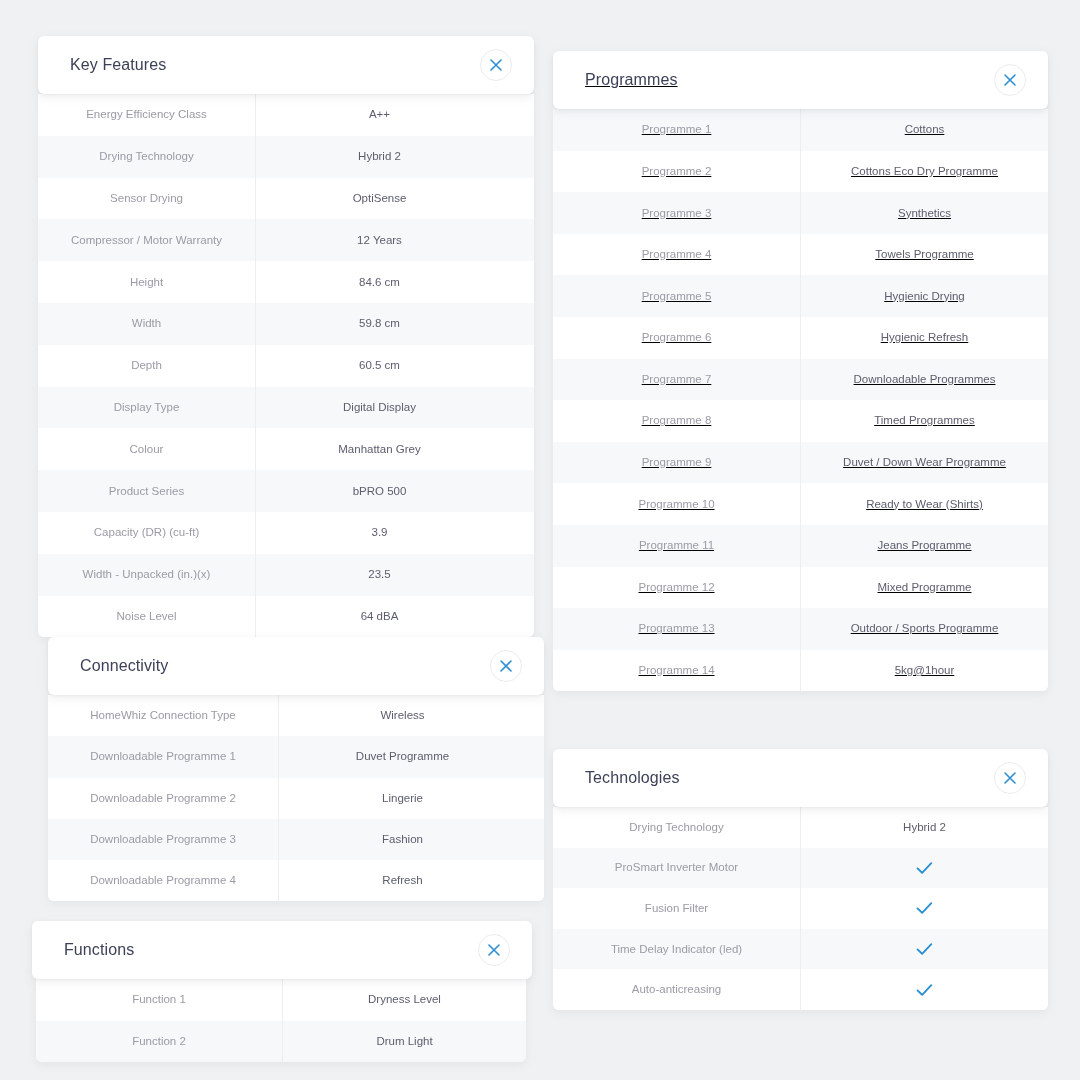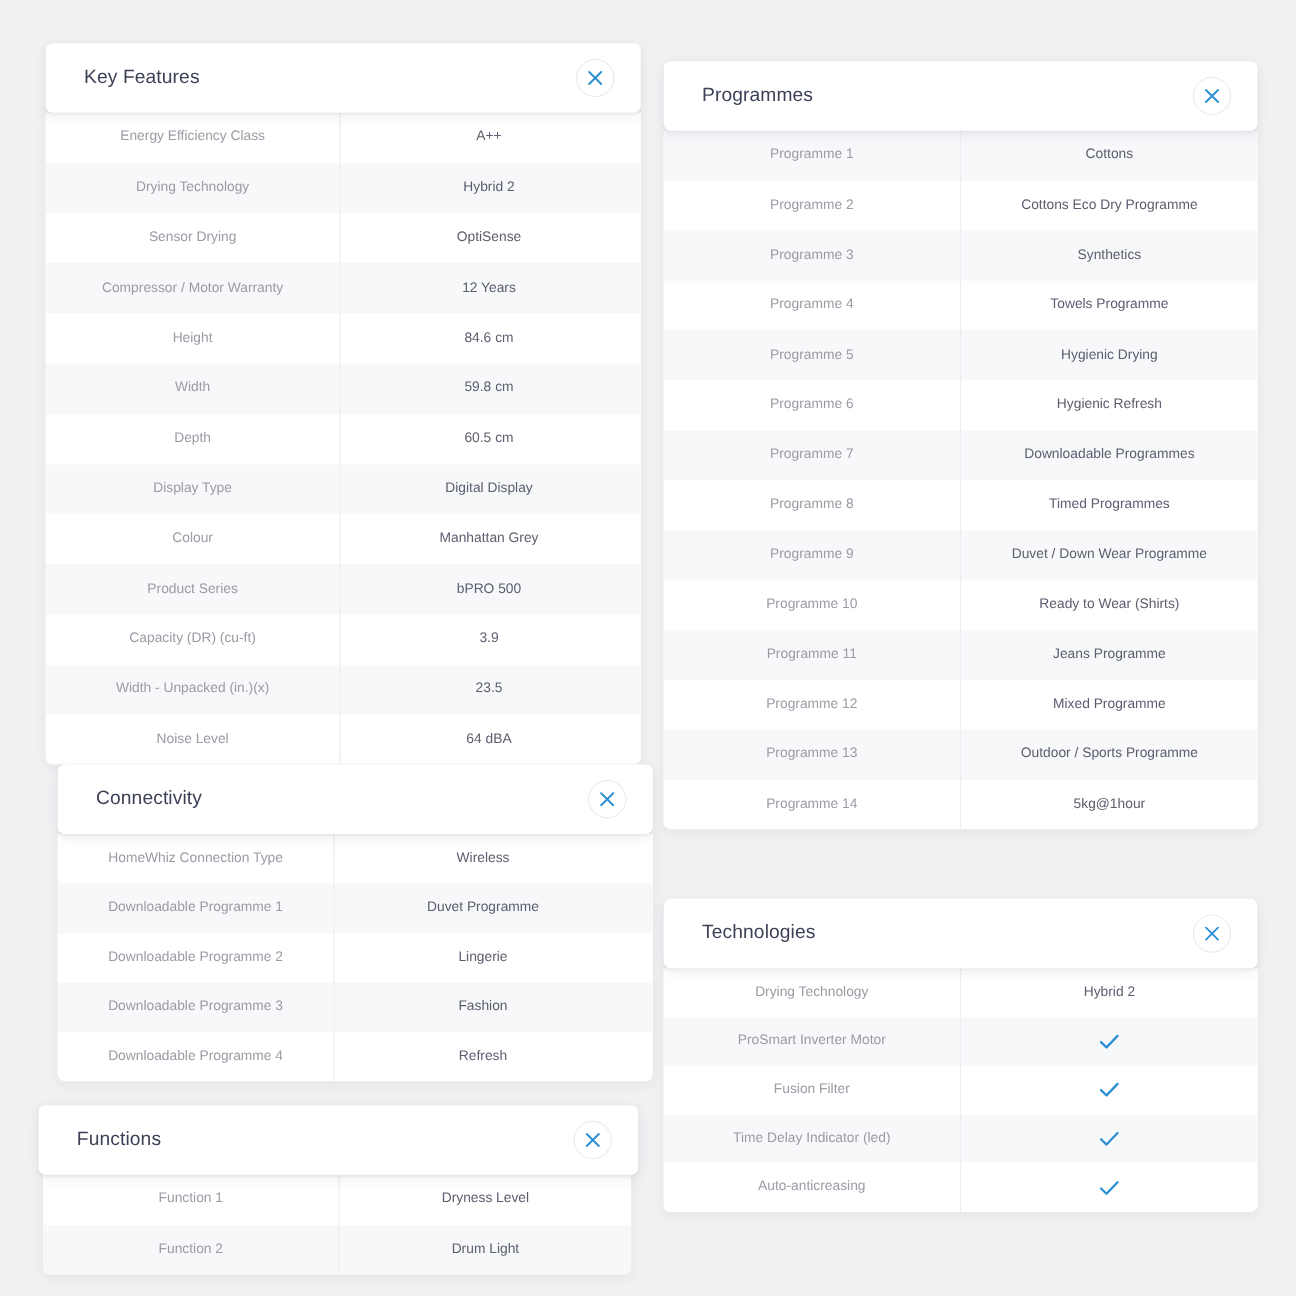--- a/index.html
+++ b/index.html
@@ -97,38 +97,38 @@
   .spec-value {
     font-size: 11.5px;
     color: #5c5d6e;
   }
 
   .check-icon { display: block; }
 
   
   #card-key-features { left: 38px; top: 36px; width: 496px; }
   #card-key-features .card-body { width: 496px; }
-  #card-key-features .spec-label { width: 246px; }
+  #card-key-features .spec-label { width: 218px; }
   #card-key-features .spec-value { width: 247px; }
   #card-key-features .spec-row { height: 41.8px; }
 
   #card-connectivity { left: 48px; top: 637px; width: 496px; }
   #card-connectivity .card-body { width: 496px; }
   #card-connectivity .spec-label { width: 231px; }
   #card-connectivity .spec-value { width: 247px; }
   #card-connectivity .spec-row { height: 41.3px; }
 
   #card-functions { left: 32px; top: 921px; width: 500px; }
   #card-functions .card-body { width: 490px; margin-left: 4px; }
   #card-functions .spec-label { width: 247px; }
   #card-functions .spec-value { width: 243px; }
   #card-functions .spec-row { height: 41.5px; }
 
   
-  #card-programmes { left: 553px; top: 51px; width: 495px; }
+  #card-programmes { left: 553px; top: 51px; width: 495px; text-decoration: underline; }
   #card-programmes .card-body { width: 495px; }
   #card-programmes .spec-label { width: 248px; }
   #card-programmes .spec-value { width: 247px; }
   #card-programmes .spec-row { height: 41.6px; }
 
   #card-technologies { left: 553px; top: 749px; width: 495px; }
   #card-technologies .card-body { width: 495px; }
   #card-technologies .spec-label { width: 248px; }
   #card-technologies .spec-value { width: 247px; }
   #card-technologies .spec-row { height: 40.6px; }

